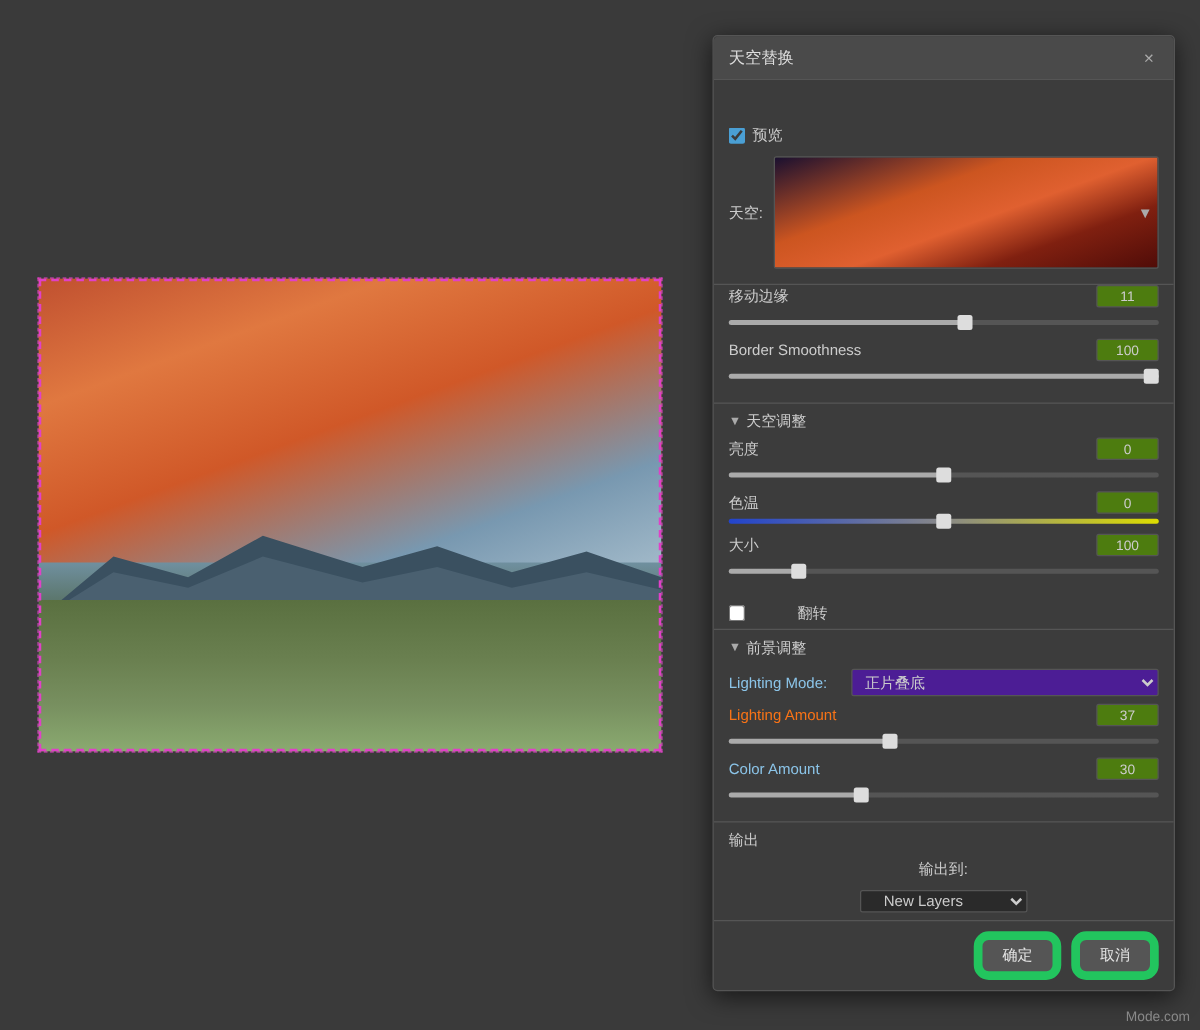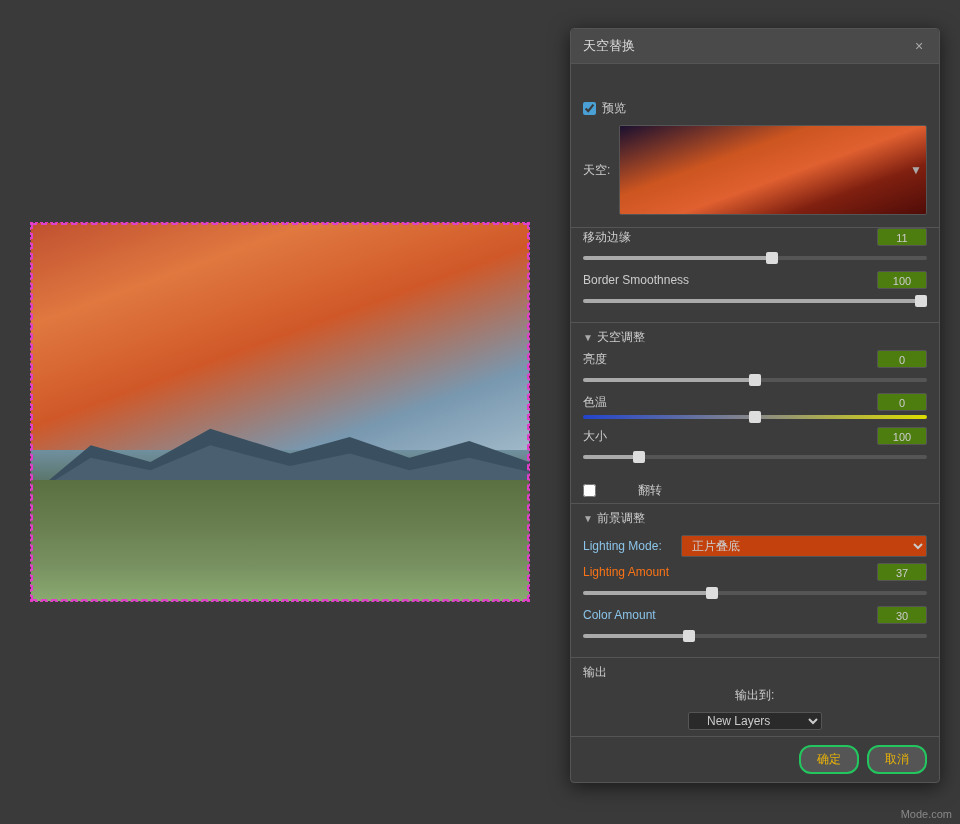--- a/index.html
+++ b/index.html
@@ -307,21 +307,21 @@
     }
 
     .select-label {
       color: #8bc4e8;
       font-size: 12px;
       min-width: 90px;
     }
 
     .select-dropdown {
       flex: 1;
-      background: #c2410c;
+      background: #4c1d95;
       border: 1px solid #555;
       color: #ccc;
       height: 22px;
       font-size: 12px;
       border-radius: 2px;
       cursor: pointer;
       padding: 0 6px;
     }
 
     
@@ -365,22 +365,22 @@
     .dialog-footer {
       padding: 8px 12px;
       display: flex;
       justify-content: flex-end;
       gap: 8px;
       border-top: 1px solid #555;
     }
 
     .footer-btn {
       background: #555;
-      border: 2px solid #22c55e;
-      color: #eab308;
+      border: 7px solid #22c55e;
+      color: #e5e5e5;
       padding: 4px 16px;
       border-radius: 12px;
       cursor: pointer;
       font-size: 12px;
     }
 
     .footer-btn.primary {
       background: #555;
     }
 

